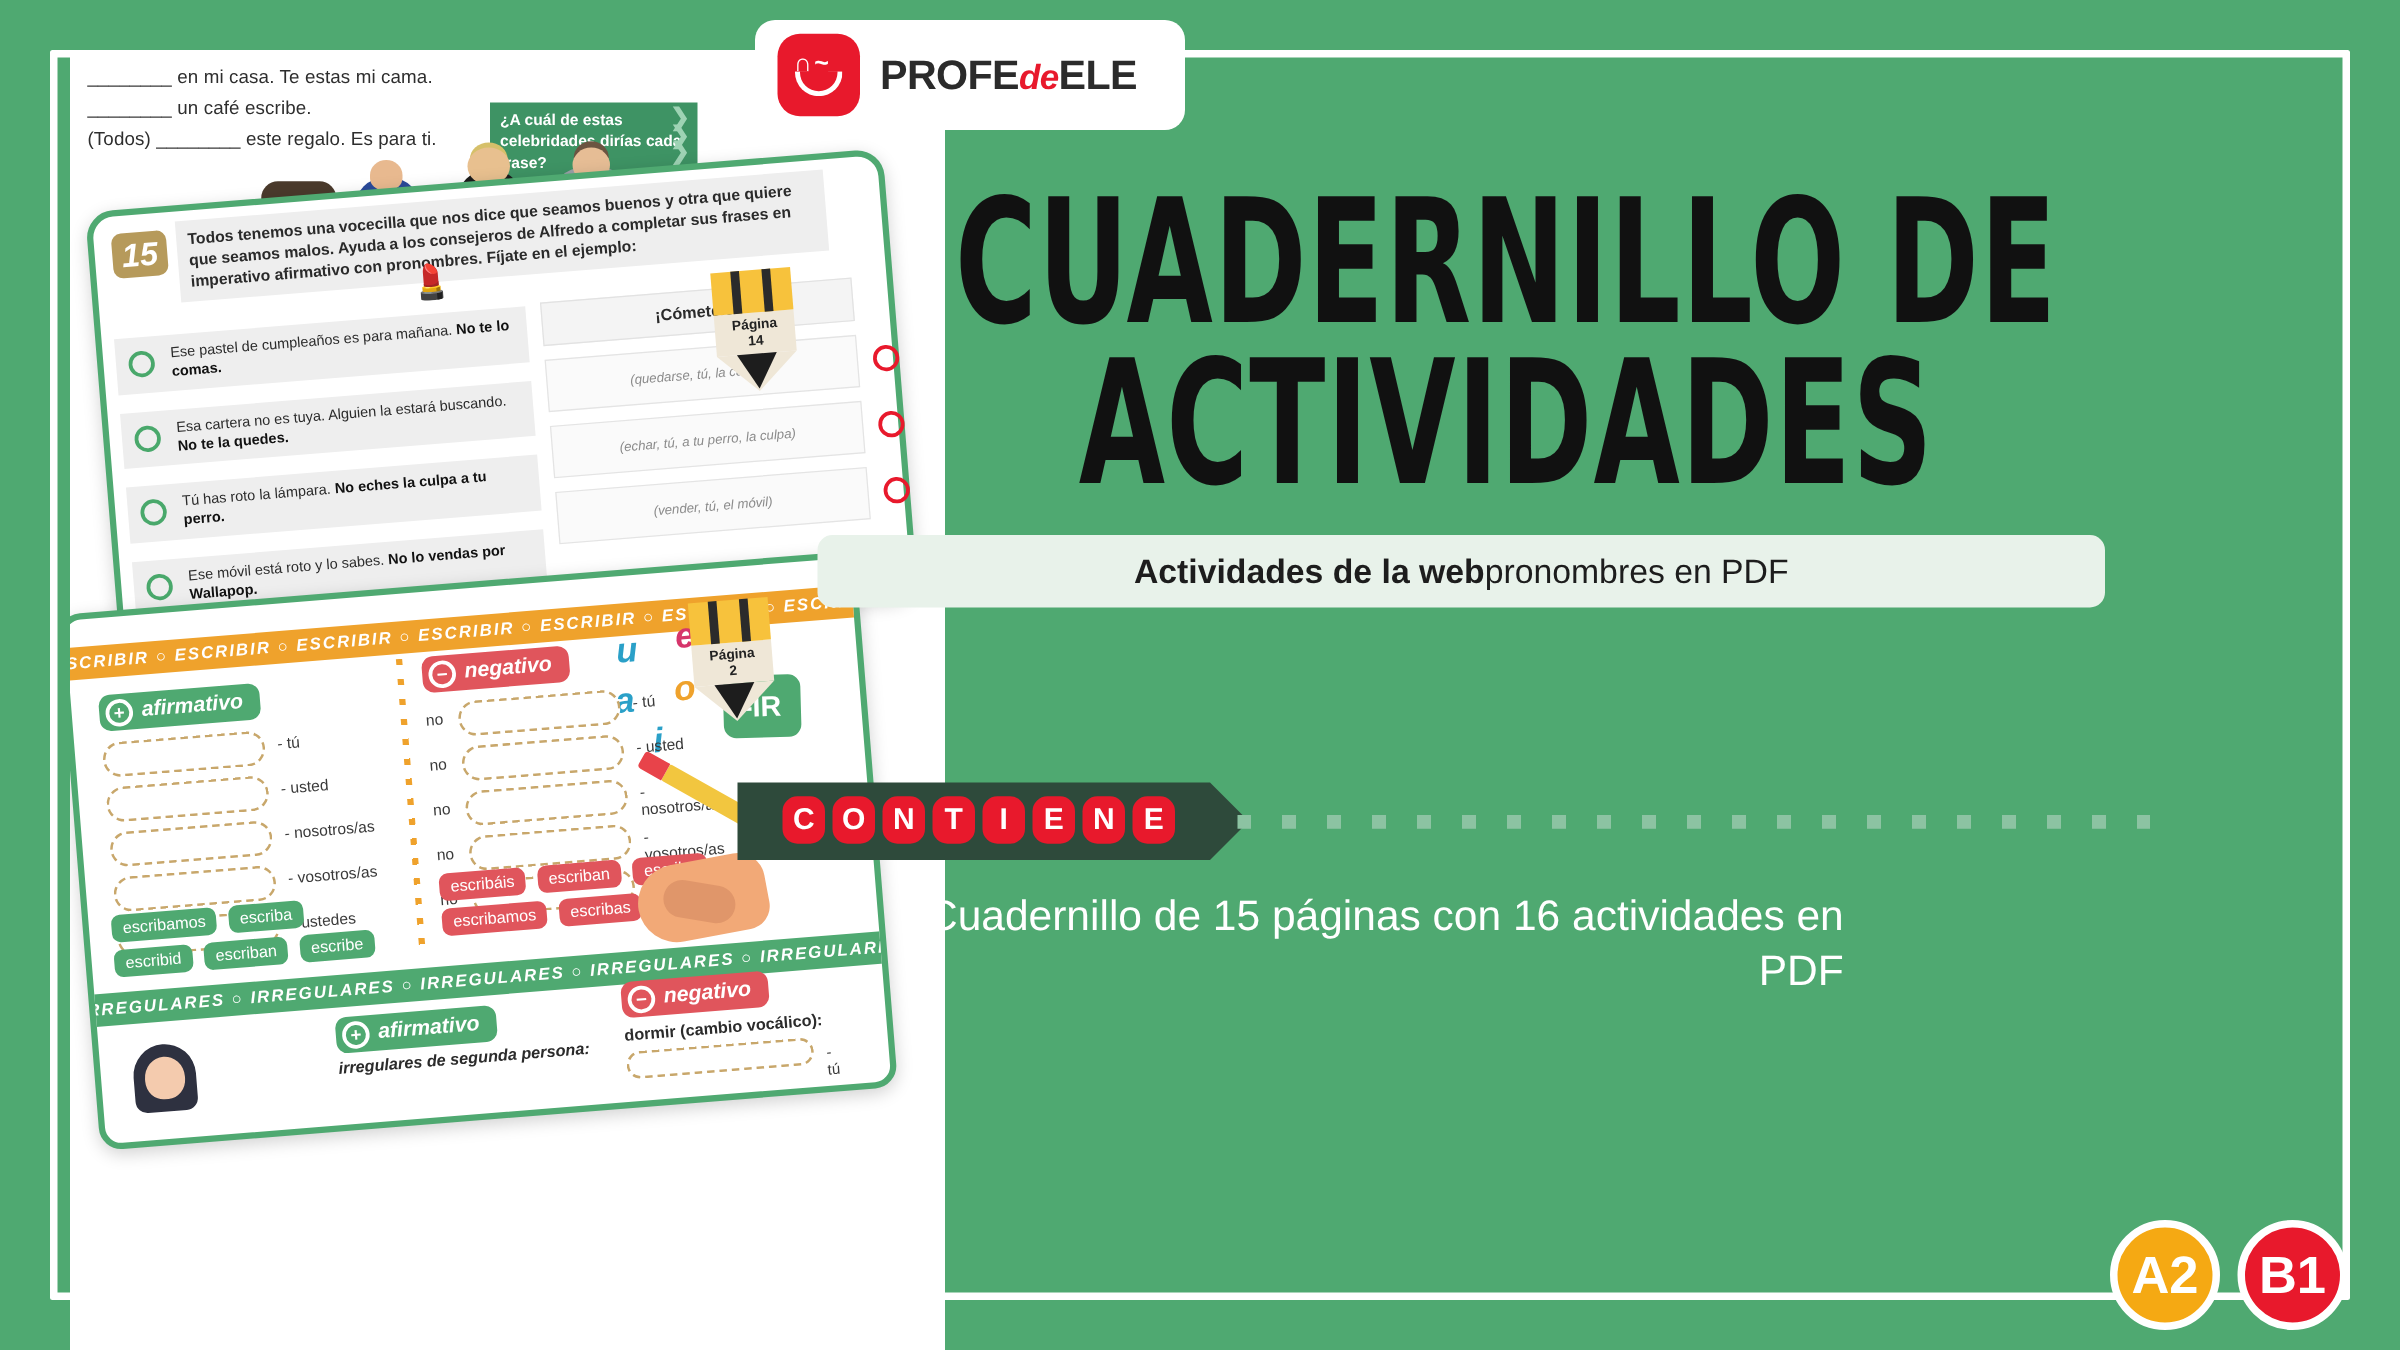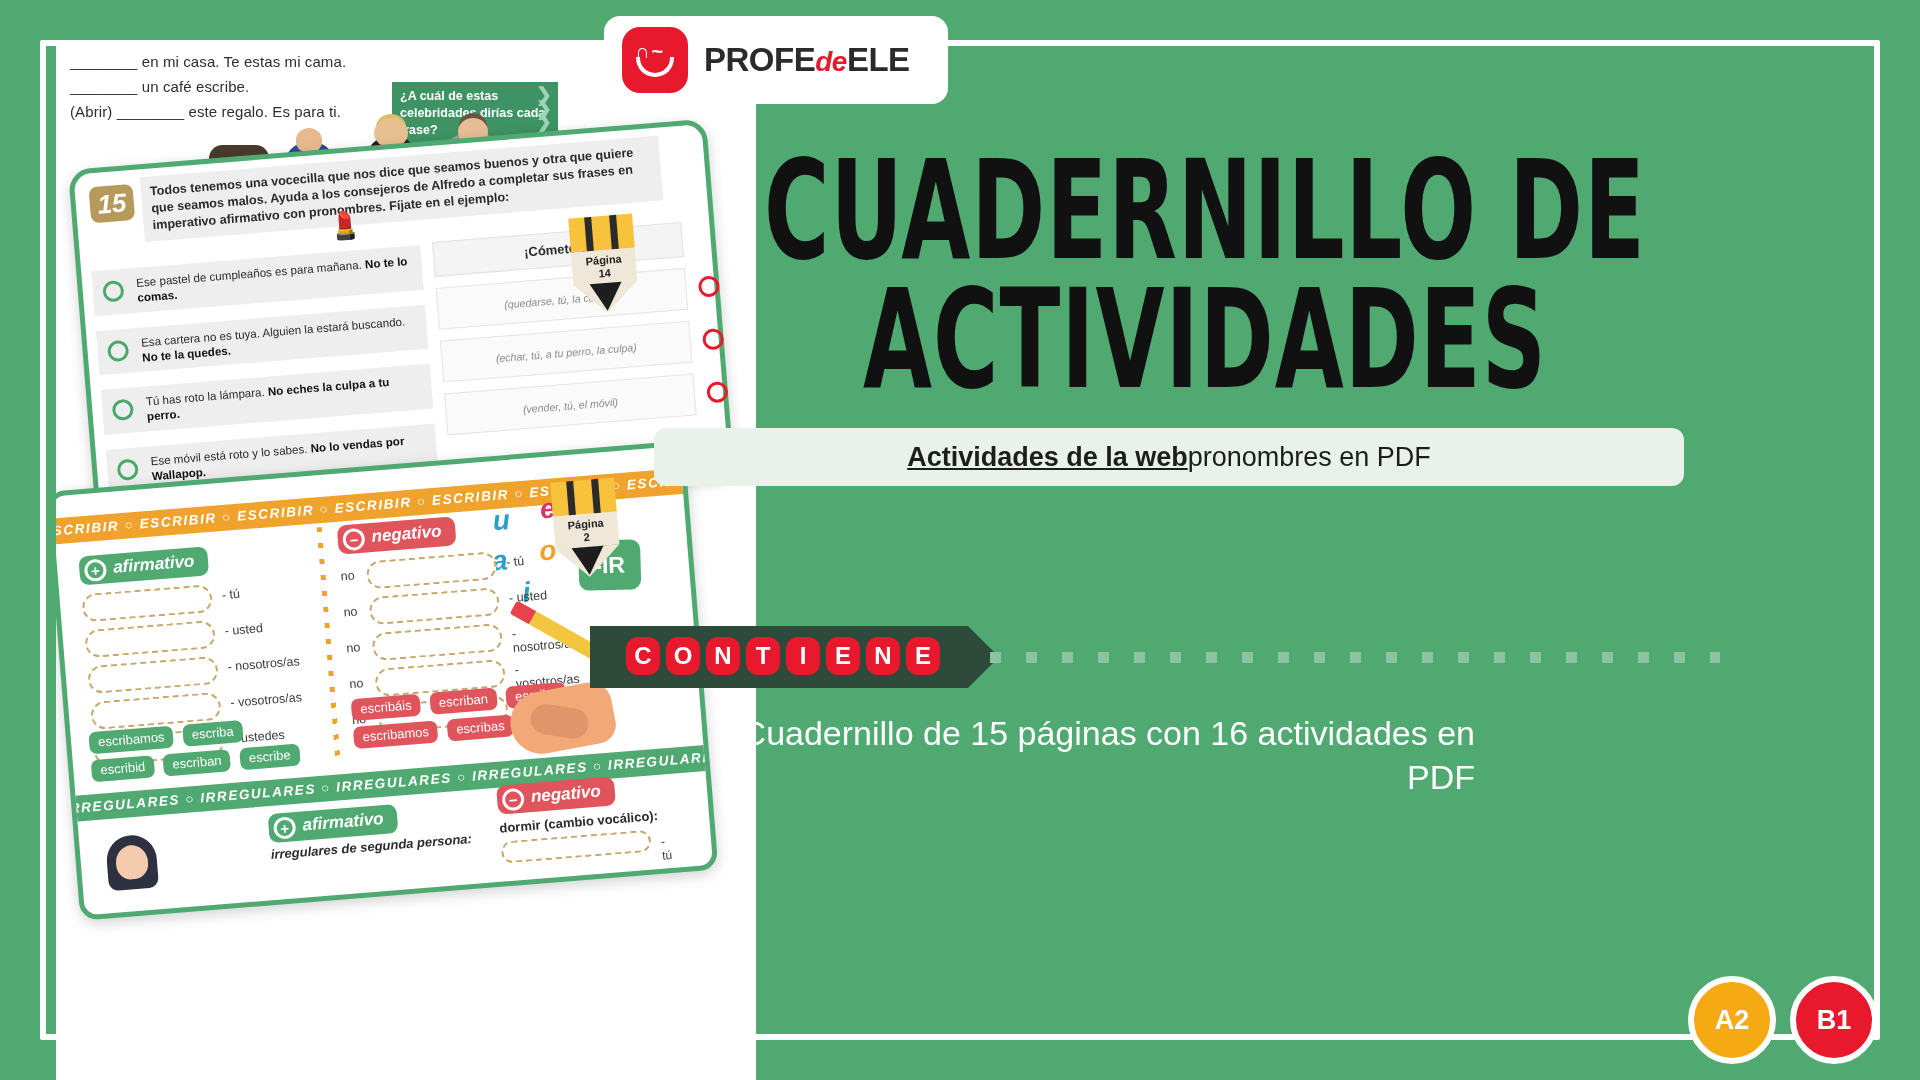--- a/index.html
+++ b/index.html
@@ -238,21 +238,21 @@
     transform:scaleY(1.5) scaleX(.97);
   }
   #title .l2 { display:block; }
 
   #subtitle {
     position:absolute; left:-116px; top:388px; width:1030px; height:58px;
     background:#E8F2EA; border-radius:12px;
     display:flex; align-items:center; justify-content:center;
     font-size:27px; color:#1d1d1d;
   }
-  #subtitle b { font-weight:bold;text-decoration:underline; }
+  #subtitle b { font-weight:bold; }
   #subtitle span.reg { font-weight:normal; }
 
   
   #contiene-wrap { position:absolute; left:-180px; top:586px; width:1120px; height:62px; }
   #contiene {
     position:absolute; left:0; top:0; width:378px; height:62px;
     background:#2E4A3B;
   }
   #contiene:after {
     content:""; position:absolute; right:-31px; top:0;
@@ -273,39 +273,39 @@
   }
 
   #bullets { position:absolute; left:-115px; top:672px; width:820px; color:#ffffff; }
   #bullets li { font-size:34px; line-height:1.28; list-style:none; position:relative; padding-left:32px;text-align:right; }
   #bullets li:before { content:"•"; position:absolute; left:4px; top:-2px; font-size:30px; }
 
   
   #levels { position:absolute; right:-4px; bottom:-24px; display:flex; gap:14px; z-index:25; }
   .level {
     width:88px; height:88px; border-radius:50%; border:6px solid #ffffff;
-    color:#ffffff; font-size:27px; font-weight:bold;
+    color:#ffffff; font-size:42px; font-weight:bold;
     display:flex; align-items:center; justify-content:center;
   }
   .lv-a2 { background:#F5A913; }
   .lv-b1 { background:#E8192C; }
 </style>
 </head>
 <body>
 
 <div id="stage">
 
   <div id="white-rule"></div>
 
   <div id="sheet-panel">
 
     <div class="ws-top-lines">
       <div>________ en mi casa. Te estas mi cama.</div>
       <div>________ un café escribe.</div>
-      <div>(Abrir) ________ este regalo. Es para ti.</div>
+      <div>(Todos) ________ este regalo. Es para ti.</div>
     </div>
 
     <div class="celeb-box">
       <span>¿A cuál de estas celebridades dirías cada frase?</span>
       <div class="chevrons">❯<br>❯<br>❯</div>
     </div>
 
     <div class="celebs">
       <div class="celeb c1"></div>
       <div class="celeb c2"></div>

